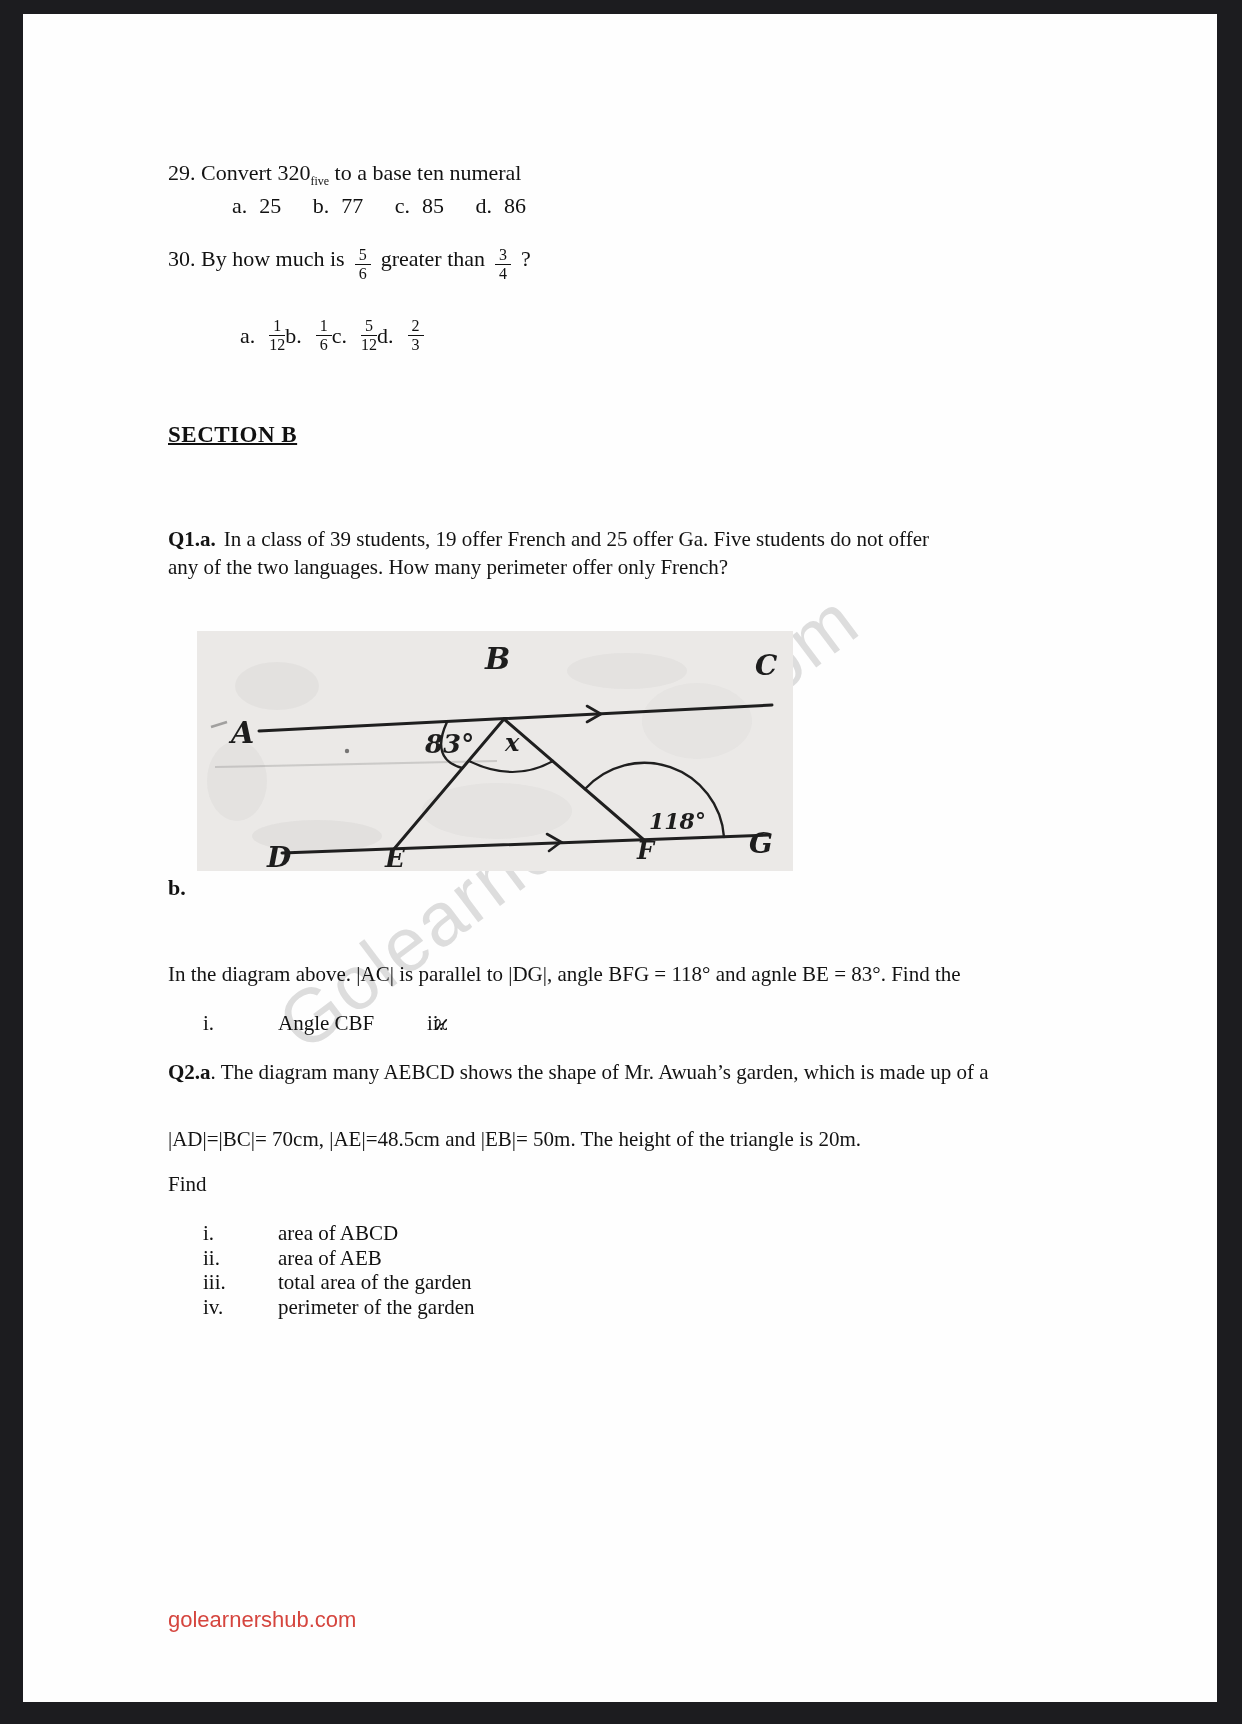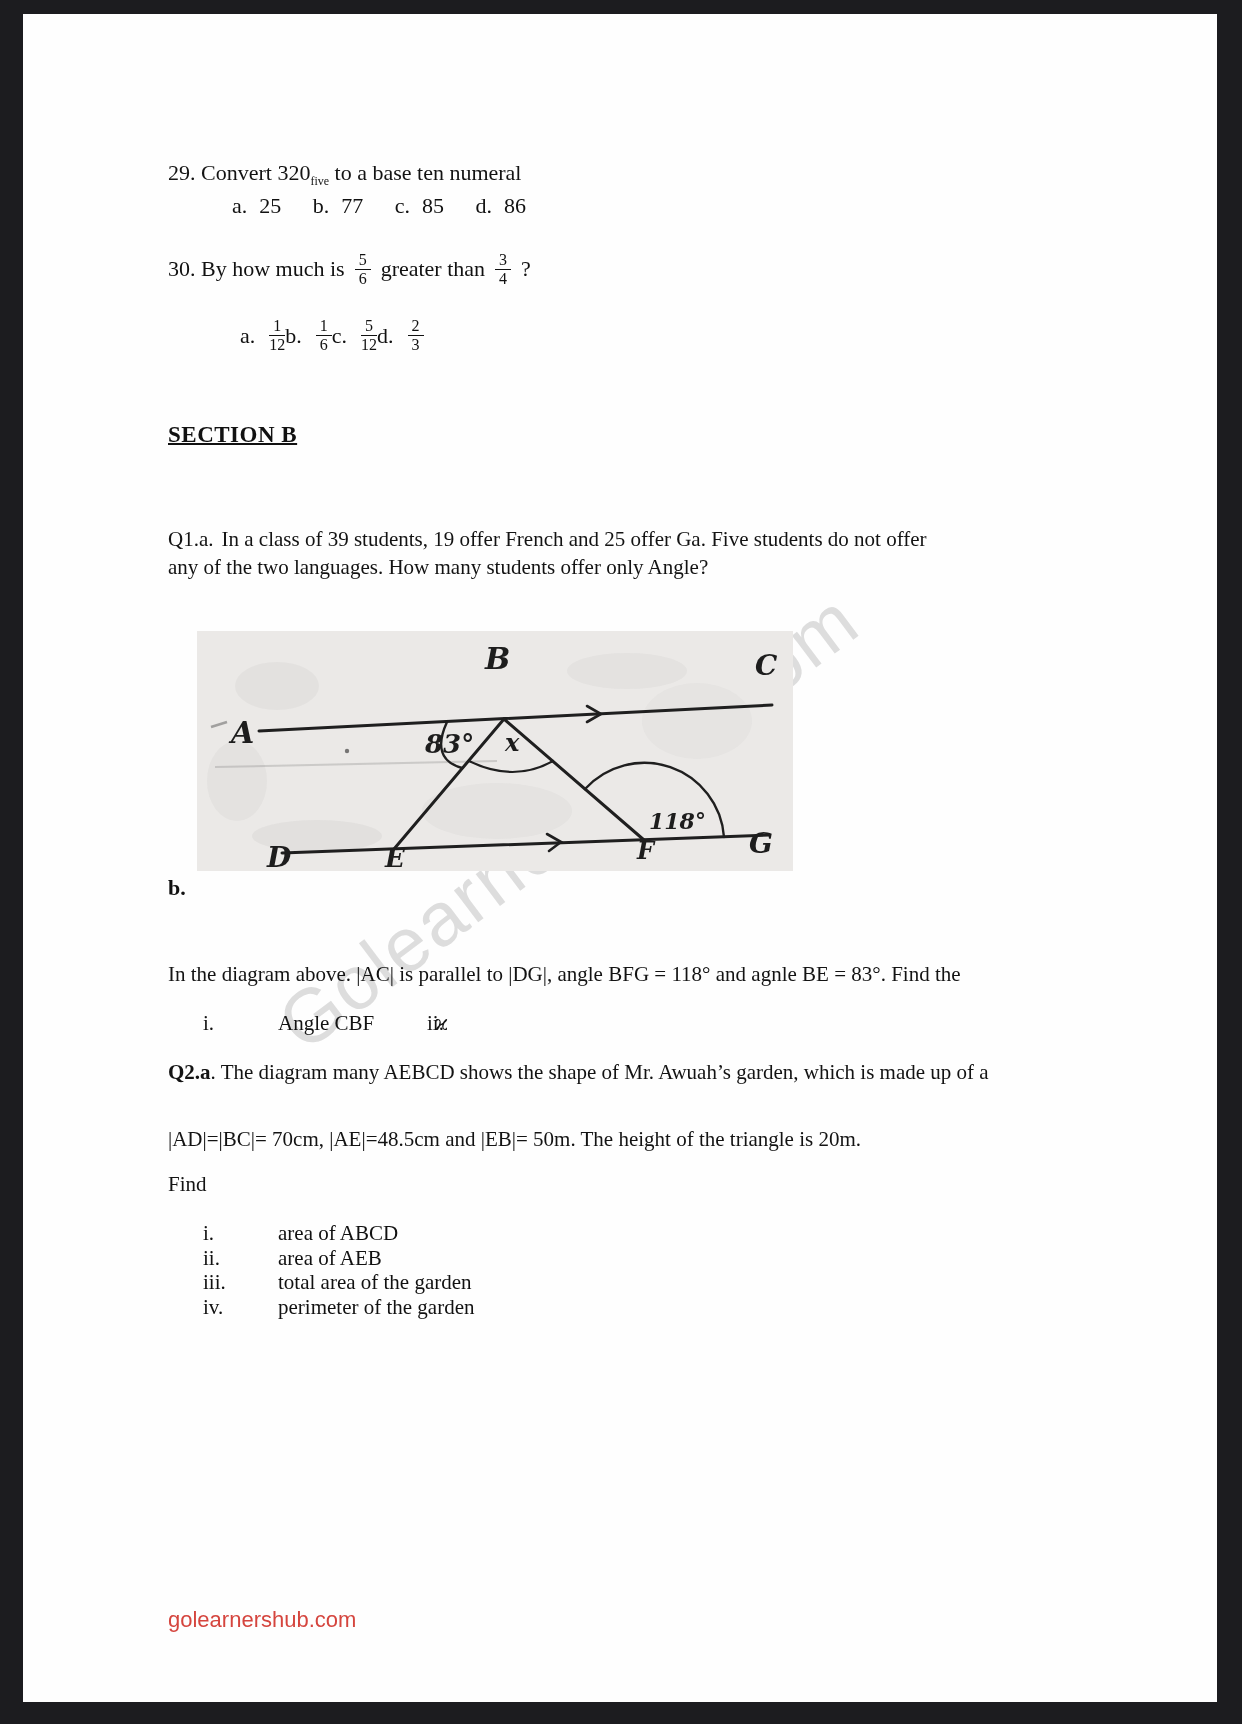--- a/index.html
+++ b/index.html
@@ -24,36 +24,36 @@
     color:#bdbdbd;opacity:.5;
     transform:rotate(-37deg);transform-origin:0 50%;
   }
   
   .q29{left:145px;top:146px;font-size:22px;}
   .sub{font-size:12px;position:relative;bottom:-5px;}
   .q29-opts{left:209px;top:179px;font-size:22px;z-index:3;}
   .opt-group{margin-right:26px;}
   .opt-label{margin-right:12px;}
   
-  .q30{left:145px;top:232px;display:flex;align-items:center;height:46px;font-size:22px;z-index:3;}
+  .q30{left:145px;top:232px;display:flex;align-items:flex-start;height:46px;font-size:22px;z-index:3;}
   .frac{display:inline-flex;flex-direction:column;align-items:center;
         font-size:16px;line-height:18px;margin:0 10px;font-family:"Liberation Serif",serif;}
   .frac .num{border-bottom:1.6px solid #111;padding:0 4px;}
   .q30-opts{left:217px;top:303px;display:flex;align-items:center;font-size:22px;z-index:3;}
   .q30-opts .frac{margin:0;}
   .q30-opts .olabel{margin-right:14px;}
   .gap-a{margin-right:44px;} .gap-b{margin-right:36px;} .gap-c{margin-right:26px;}
   
   .secb{left:145px;top:408px;font-size:23px;font-weight:bold;letter-spacing:.5px;
         text-decoration:underline;text-decoration-thickness:2px;z-index:3;}
   .instr{left:151px;top:464px;font-family:"Liberation Sans",sans-serif;
          font-size:20px;font-weight:bold;letter-spacing:-.2px;
          text-decoration:underline;text-decoration-thickness:2px;z-index:3;}
   .q1a{left:145px;top:511px;line-height:28px;}
-  .qlabel{font-weight:normal;margin-right:8px;}
+  .qlabel{font-weight:bold;margin-right:8px;}
   
   .diagram{left:174px;top:617px;width:596px;height:240px;z-index:2;}
   .blabel{left:145px;top:861px;font-weight:bold;font-size:22px;z-index:3;}
   .parab{left:145px;top:944px;line-height:33px;}
   .subitems{left:180px;top:996px;height:26px;width:600px;}
   .subitems span{position:absolute;top:0;}
   .si-i{left:0;} .si-it{left:75px;} .si-ii{left:224px;}
   .kappa{font-family:"DejaVu Serif",serif;margin-left:8px;}
   .q2a{left:145px;top:1046px;line-height:24px;}
   .q2p2{left:145px;top:1112px;}
@@ -115,21 +115,21 @@
     <span class="frac">
         <span class="num">2</span>
         <span class="den">3</span>
       </span>
   </div>
 
   <div class="abs secb">SECTION B</div>
 
   <div class="abs txt q1a">
     <div><span class="qlabel">Q1.a.</span><span>In a class of 39 students, 19 offer French and 25 offer Ga. Five students do not offer</span></div>
-    <div>any of the two languages. How many students offer only Angle?</div>
+    <div>any of the two languages. How many perimeter offer only French?</div>
   </div>
 
   <svg class="abs diagram" viewBox="0 0 596 240">
     <rect x="0" y="0" width="596" height="240" fill="#ebe9e7"></rect>
 
     <g>
       <ellipse cx="80" cy="55" rx="42" ry="24" fill="rgba(130,130,130,0.07)"></ellipse>
       <ellipse cx="300" cy="180" rx="75" ry="28" fill="rgba(120,120,120,0.05)"></ellipse>
       <ellipse cx="500" cy="90" rx="55" ry="38" fill="rgba(130,130,130,0.05)"></ellipse>
       <ellipse cx="120" cy="205" rx="65" ry="16" fill="rgba(110,110,110,0.07)"></ellipse>

